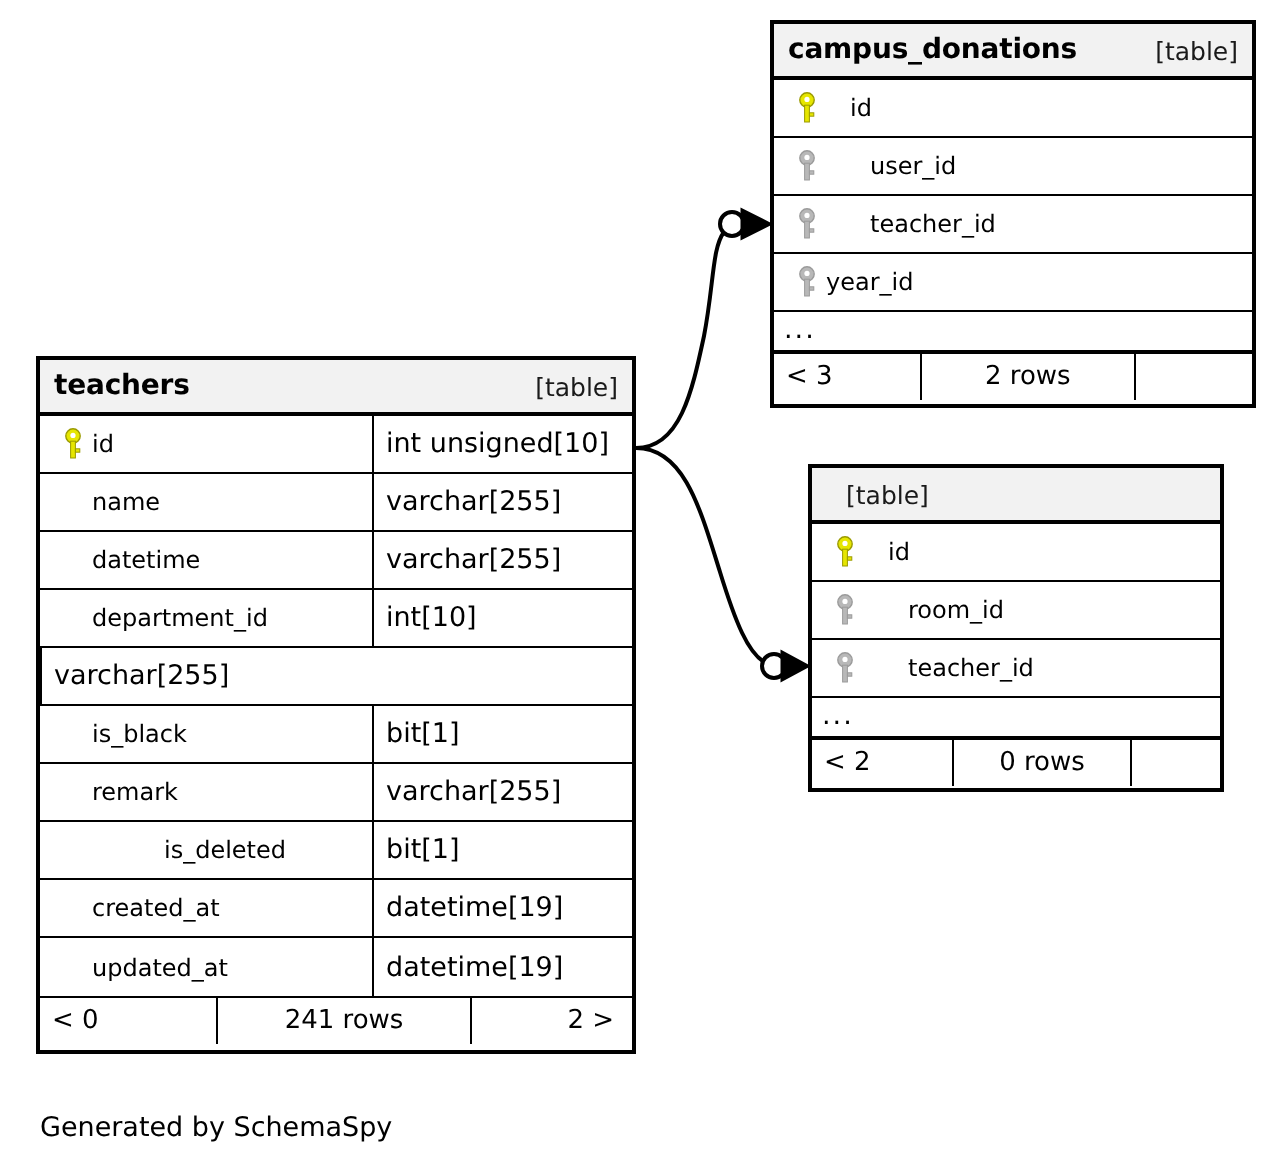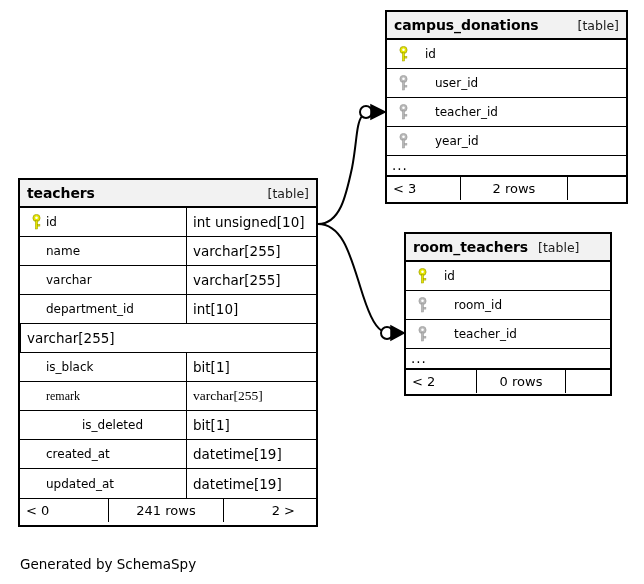--- a/index.html
+++ b/index.html
@@ -202,21 +202,21 @@
         <span class="col-label">name</span>
       </div>
       <div class="col-type-cell" style="width:130px;">
         <span class="col-type-text">varchar[255]</span>
       </div>
     </div>
 
     <div class="col-row" style="height:29px;">
       <div class="col-name-cell" style="width:166px;">
         <span class="indent-slot"></span>
-        <span class="col-label">varchar</span>
+        <span class="col-label">datetime</span>
       </div>
       <div class="col-type-cell" style="width:130px;">
         <span class="col-type-text">varchar[255]</span>
       </div>
     </div>
 
     <div class="col-row" style="height:29px;">
       <div class="col-name-cell" style="width:166px;">
         <span class="indent-slot"></span>
         <span class="col-label">department_id</span>
@@ -235,21 +235,21 @@
     <div class="col-row" style="height:29px;">
       <div class="col-name-cell" style="width:166px;">
         <span class="indent-slot"></span>
         <span class="col-label">is_black</span>
       </div>
       <div class="col-type-cell" style="width:130px;">
         <span class="col-type-text">bit[1]</span>
       </div>
     </div>
 
-    <div class="col-row" style="height:29px;font-family:Liberation Serif, serif;">
+    <div class="col-row" style="height:29px;">
       <div class="col-name-cell" style="width:166px;">
         <span class="indent-slot"></span>
         <span class="col-label">remark</span>
       </div>
       <div class="col-type-cell" style="width:130px;">
         <span class="col-type-text">varchar[255]</span>
       </div>
     </div>
 
     <div class="col-row" style="height:29px;">
@@ -277,21 +277,21 @@
         <span class="indent-slot"></span>
         <span class="col-label">updated_at</span>
       </div>
       <div class="col-type-cell" style="width:130px;">
         <span class="col-type-text">datetime[19]</span>
       </div>
     </div>
 
     <div class="tbl-footer" style="height:24px;">
       <div class="foot-cell foot-left" style="width:88px;">&lt; 0</div>
-      <div class="foot-cell foot-center" style="width:116px;">241 rows</div>
+      <div class="foot-cell foot-center" style="width:128px;">241 rows</div>
       <div class="foot-cell foot-right" style="width:77px;">2 &gt;</div>
     </div>
   </div>
 
   <div class="er-table" id="tbl-campus-donations" style="left:385px; top:10px; width:243px; height:194px;">
 
     <div class="tbl-header" style="height:28px;">
       <span class="tbl-name">campus_donations</span>
       <span class="tbl-tag push-right">[table]</span>
     </div>
@@ -341,37 +341,36 @@
     <div class="col-row" style="height:29px;">
       <div class="col-name-cell" style="width:239px;">
         <span class="key-slot">
           <svg width="11" height="16" viewBox="0 0 11 16">
             <circle cx="5.5" cy="4" r="3.6" fill="#b8b8b8" stroke="#9b9b9b" stroke-width="0.7"></circle>
             <circle cx="5.5" cy="3.7" r="1.3" fill="#ffffff"></circle>
             <rect x="4.3" y="6.6" width="2.4" height="8.4" fill="#b8b8b8" stroke="#9b9b9b" stroke-width="0.5"></rect>
             <rect x="6.7" y="10.4" width="2.2" height="1.7" fill="#b8b8b8" stroke="#9b9b9b" stroke-width="0.5"></rect>
           </svg>
         </span>
-        <span class="col-label" style="margin-left:22px;">year_id</span>
+        <span class="col-label" style="">year_id</span>
       </div>
     </div>
 
     <div class="ellipsis-row" style="height:20px;">...</div>
 
     <div class="tbl-footer" style="height:24px;">
       <div class="foot-cell foot-left" style="width:78px;">&lt; 3</div>
       <div class="foot-cell foot-center" style="width:117px;">2 rows</div>
       <div class="foot-cell foot-right" style="width:62px;"></div>
     </div>
   </div>
 
   <div class="er-table" id="tbl-room-teachers" style="left:404px; top:232px; width:208px; height:164px;">
 
     <div class="tbl-header" style="height:28px;">
-      <span class="tbl-name">room_teachers</span>
       <span class="tbl-tag">[table]</span>
     </div>
 
     <div class="col-row" style="height:29px;">
       <div class="col-name-cell" style="width:204px;">
         <span class="key-slot">
           <svg width="11" height="16" viewBox="0 0 11 16">
             <circle cx="5.5" cy="4" r="3.6" fill="#e6e600" stroke="#9a9a00" stroke-width="0.7"></circle>
             <circle cx="5.5" cy="3.7" r="1.3" fill="#ffffff"></circle>
             <rect x="4.3" y="6.6" width="2.4" height="8.4" fill="#e6e600" stroke="#9a9a00" stroke-width="0.5"></rect>

